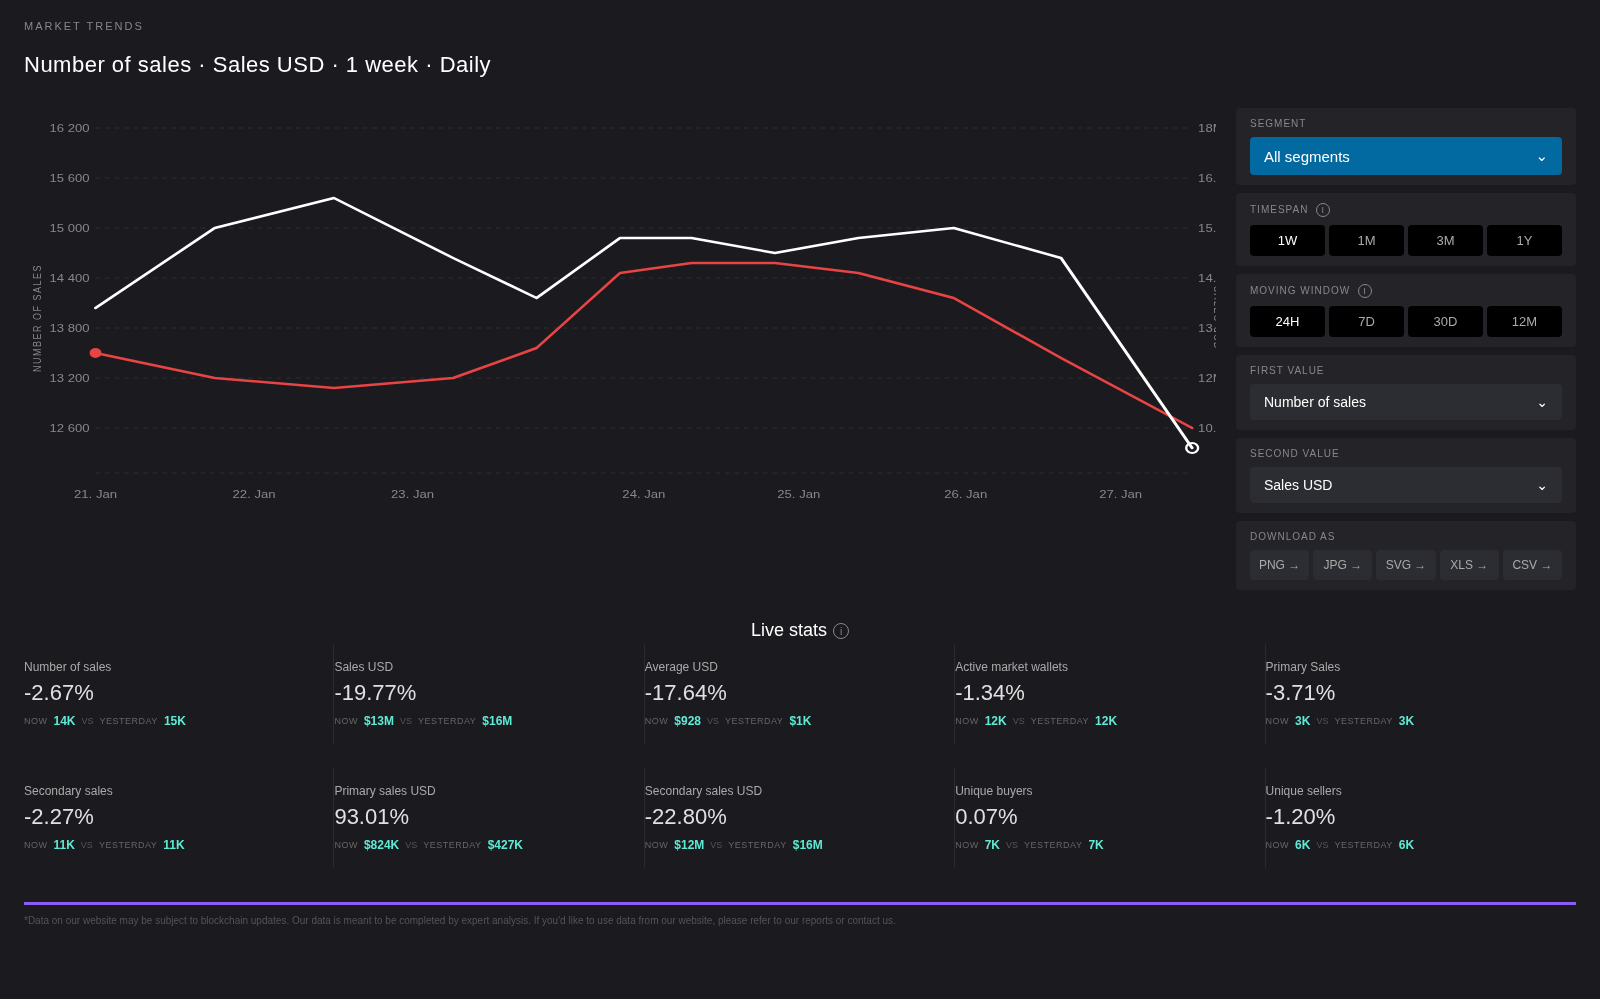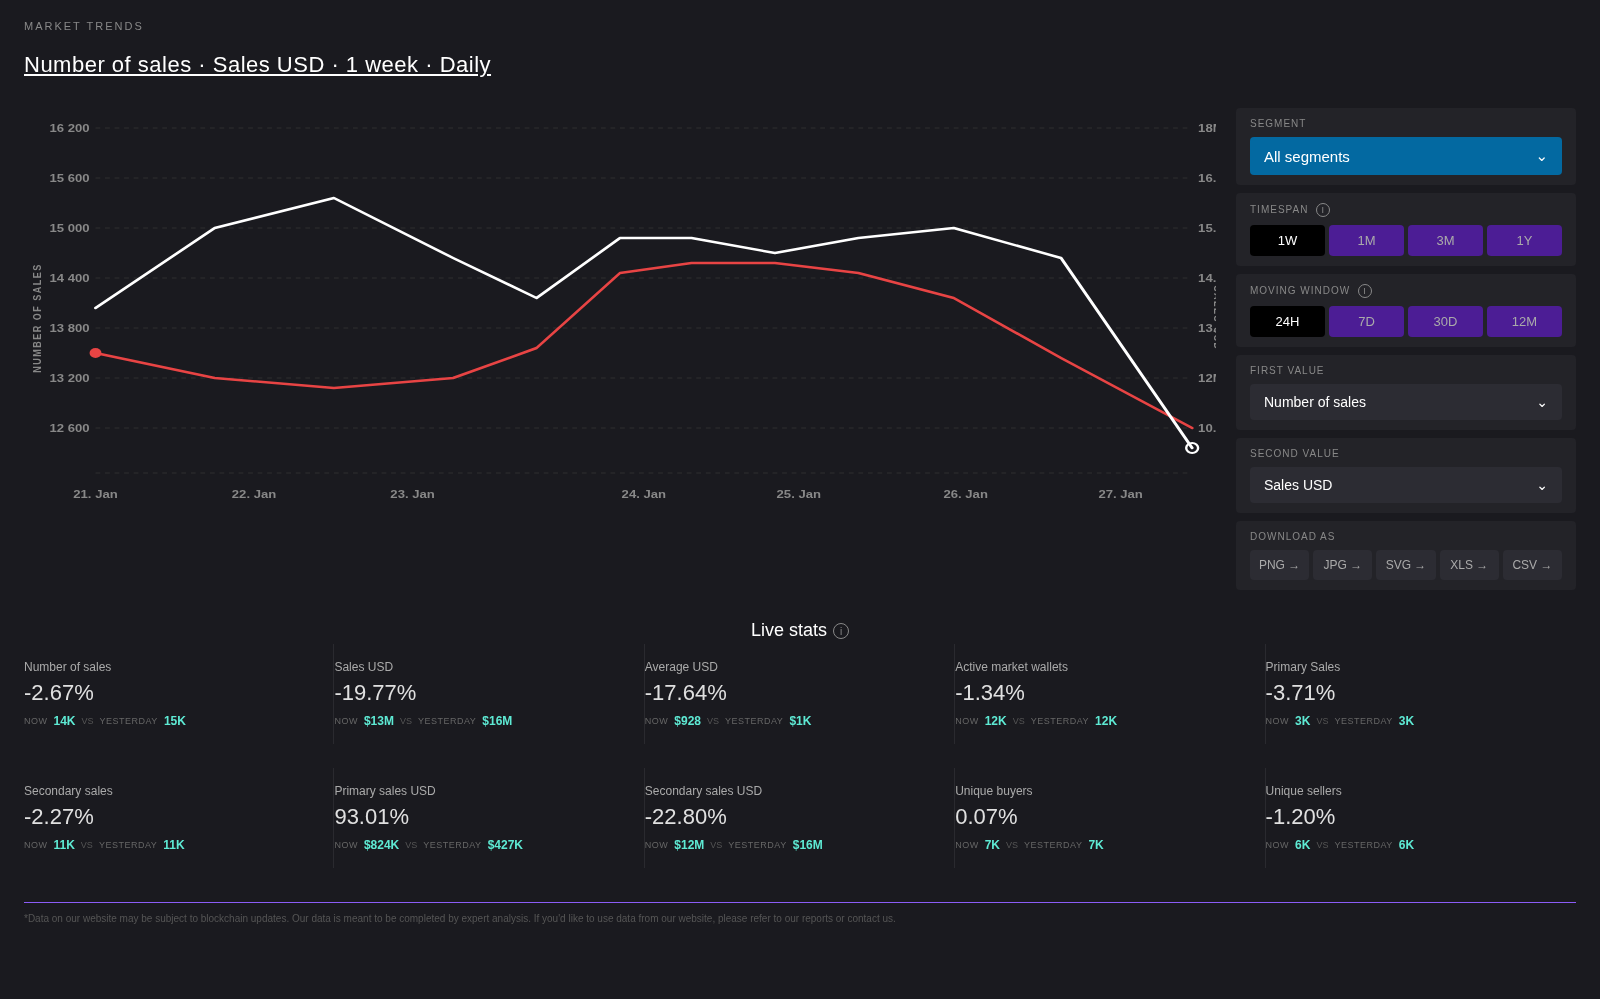--- a/index.html
+++ b/index.html
@@ -24,31 +24,29 @@
       letter-spacing: 2px;
       color: #888;
       text-transform: uppercase;
       margin-bottom: 20px;
     }
     .page-title {
       font-size: 22px;
       font-weight: 400;
       color: #fff;
       letter-spacing: 0.5px;
-      text-decoration: underline;
     }
     .main-content {
       display: flex;
       gap: 20px;
       margin-top: 8px;
     }
     .chart-section {
       flex: 1;
       min-width: 0;
-      font-weight: bold;
     }
     .sidebar {
       width: 340px;
       flex-shrink: 0;
       display: flex;
       flex-direction: column;
       gap: 8px;
       padding-top: 10px;
     }
     
@@ -93,21 +91,21 @@
     .dropdown-arrow {
       color: #aaa;
       font-size: 16px;
     }
     .btn-group {
       display: flex;
       gap: 4px;
     }
     .btn-toggle {
       flex: 1;
-      background: #4c1d95;
+      background: #000000;
       border: none;
       border-radius: 4px;
       padding: 8px 4px;
       color: #aaa;
       cursor: pointer;
       font-size: 13px;
       text-align: center;
     }
     .btn-toggle.active {
       background: #000000;
@@ -233,21 +231,21 @@
     }
     .stat-vs {
       color: #555;
       font-size: 9px;
     }
 
     .footer-note {
       font-size: 10px;
       color: #555;
       margin-top: 10px;
-      border-top: 1px solid #8b5cf6;
+      border-top: 3px solid #8b5cf6;
       padding-top: 10px;
     }
   </style>
 </head>
 <body>
 
 <div class="page-wrapper">
 
   <div class="header">
     <div class="market-trends-label">MARKET TRENDS</div>

